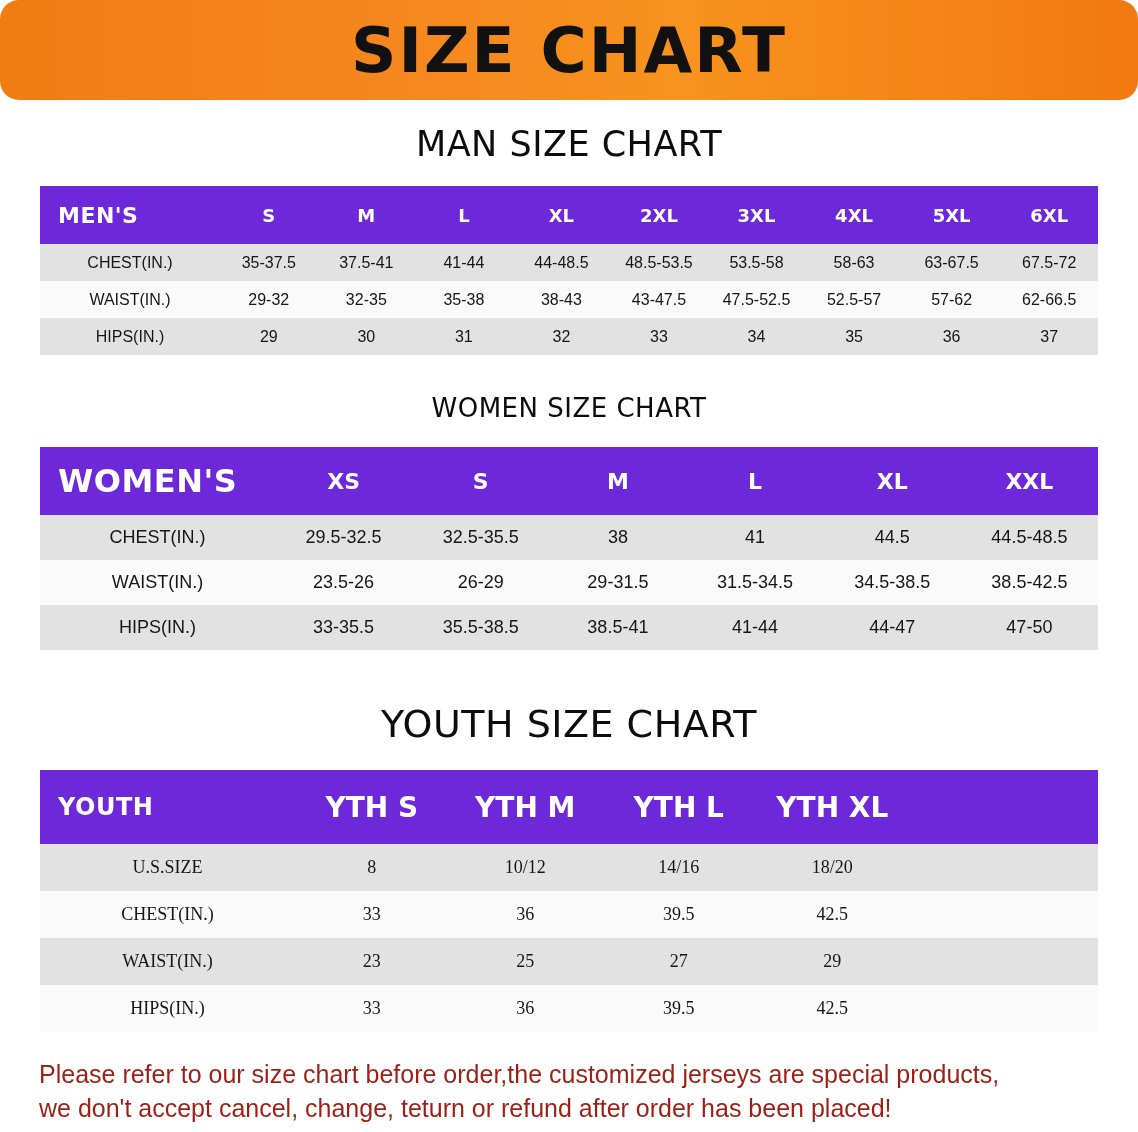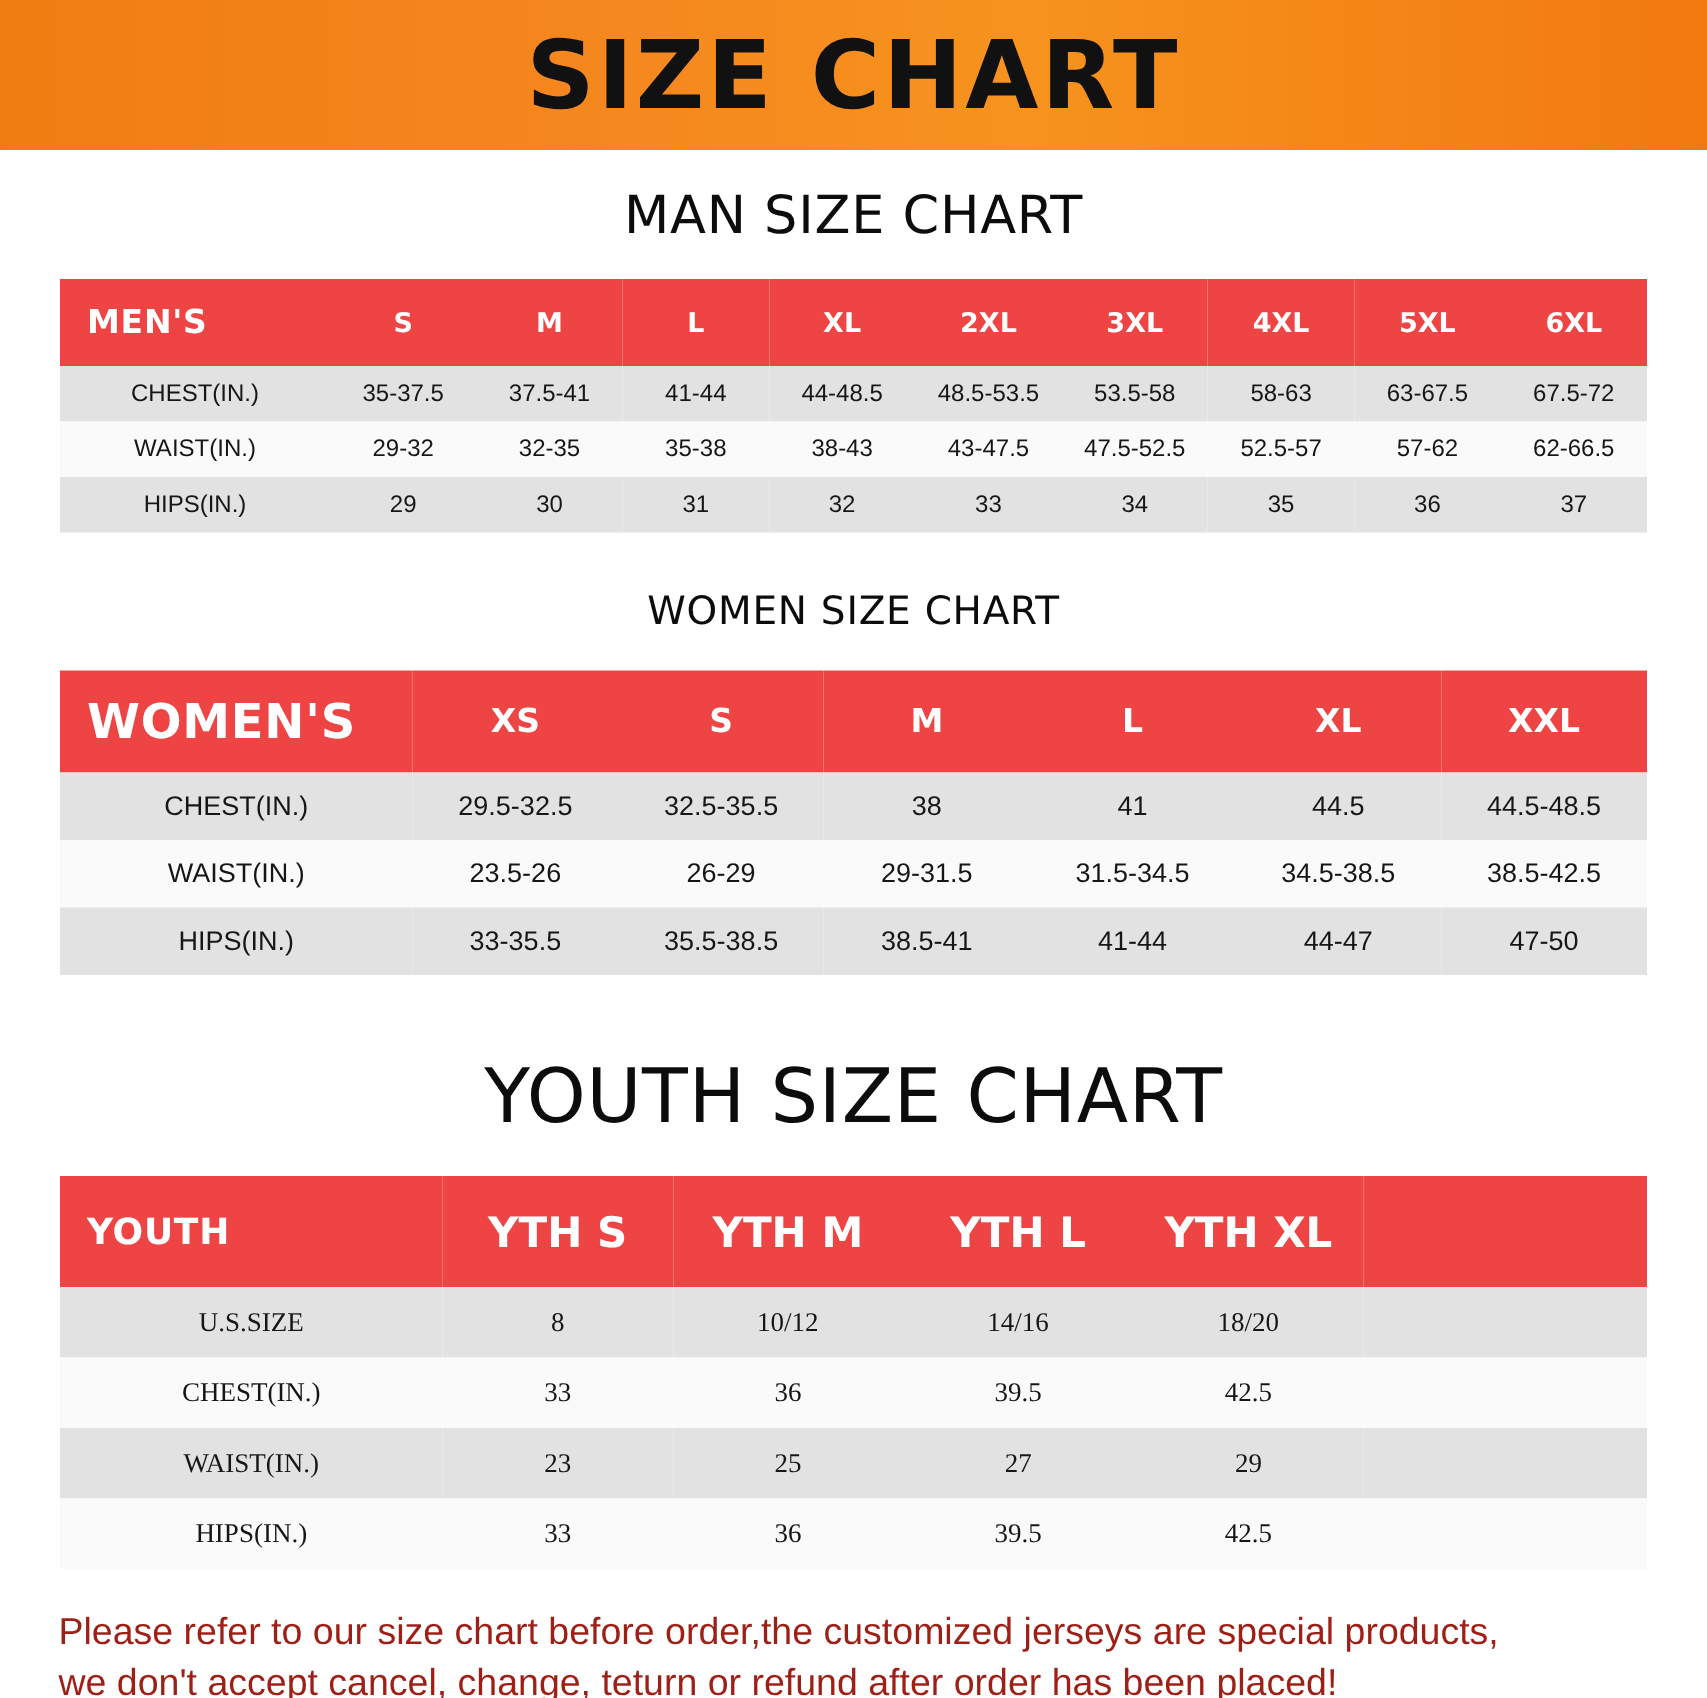--- a/index.html
+++ b/index.html
@@ -21,20 +21,21 @@
     background: #ffffff;
   }
 
   
   .banner {
     height: 100px;
     background: linear-gradient(90deg, #f07d12 0%, #f5871f 35%, #f7931e 60%, #f2790f 100%);
     display: flex;
     align-items: center;
     justify-content: center;
+    border-radius: 19px;
   }
   .banner-title {
     font-family: "DejaVu Sans", sans-serif;
     font-weight: bold;
     font-size: 63px;
     letter-spacing: 2px;
     color: #111111;
     line-height: 1;
     text-align: center;
   }
@@ -52,38 +53,38 @@
     margin-bottom: 22px;
     letter-spacing: 0.5px;
   }
   .section-title.women {
     font-size: 26px;
     margin-top: 38px;
     margin-bottom: 24px;
     letter-spacing: 0.5px;
   }
   .section-title.youth {
-    font-size: 50px;
+    font-size: 38px;
     margin-top: 52px;
     margin-bottom: 24px;
     letter-spacing: 0.5px;
   }
 
   
   .table-wrap {
     margin: 0 auto;
     width: 1058px;
   }
   table.size-table {
     width: 100%;
     border-collapse: collapse;
     table-layout: fixed;
   }
   table.size-table thead th {
-    background: #ef4444;
+    background: #6d28d9;
     color: #ffffff;
     font-family: "DejaVu Sans", sans-serif;
     font-weight: bold;
     text-align: center;
     padding: 10px 2px;
   }
   table.size-table thead th.first-col {
     text-align: left;
     padding-left: 18px;
     letter-spacing: 0.5px;

